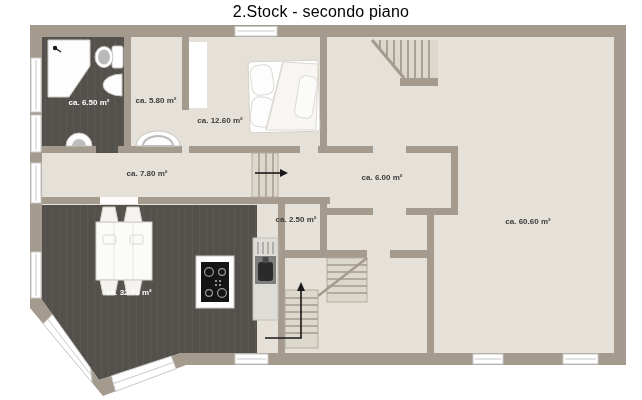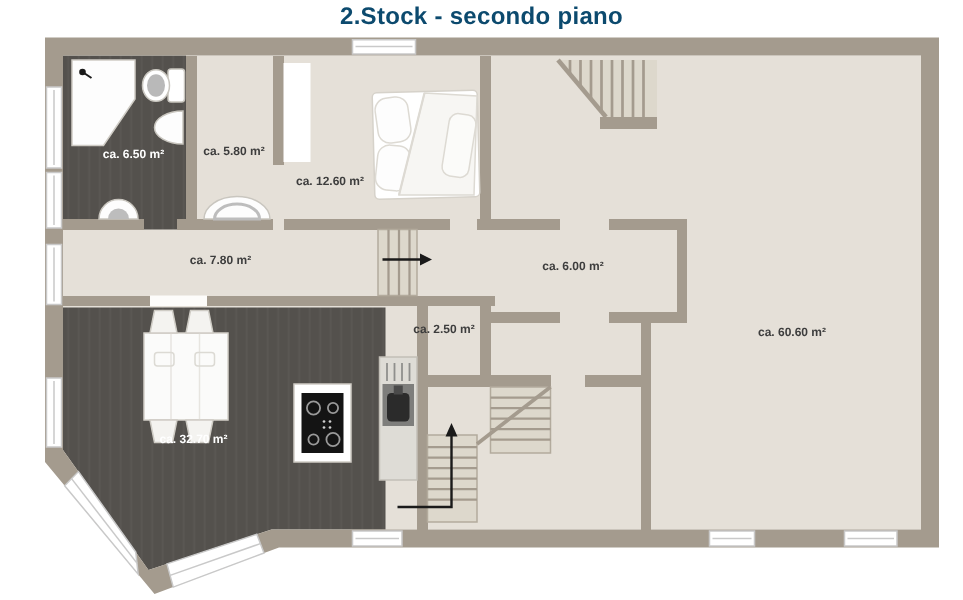--- a/index.html
+++ b/index.html
@@ -1,19 +1,19 @@
 <!DOCTYPE html>
 <html><head>
 <meta charset="utf-8">
 <style>
   html,body{margin:0;padding:0;background:#fff;}
   .stage{position:relative;width:642px;height:400px;background:#fff;overflow:hidden;
          font-family:"Liberation Sans","DejaVu Sans",sans-serif;}
   .title{position:absolute;top:3px;left:0;width:642px;text-align:center;
-         font-size:16px;font-weight:bold;color:#0c4a6e;letter-spacing:.2px;}
+         font-size:16px;font-weight:normal;color:#000000;letter-spacing:.2px;}
   svg{position:absolute;top:0;left:0;}
   svg text{font-family:"Liberation Sans","DejaVu Sans",sans-serif;font-weight:bold;}
   .room-label{font-size:8px;fill:#3d3d3d;}
   .room-label.on-dark{fill:#ffffff;}
 </style>
 </head>
 <body>
 
 <div class="stage">
   <div class="title">2.Stock - secondo piano</div>

